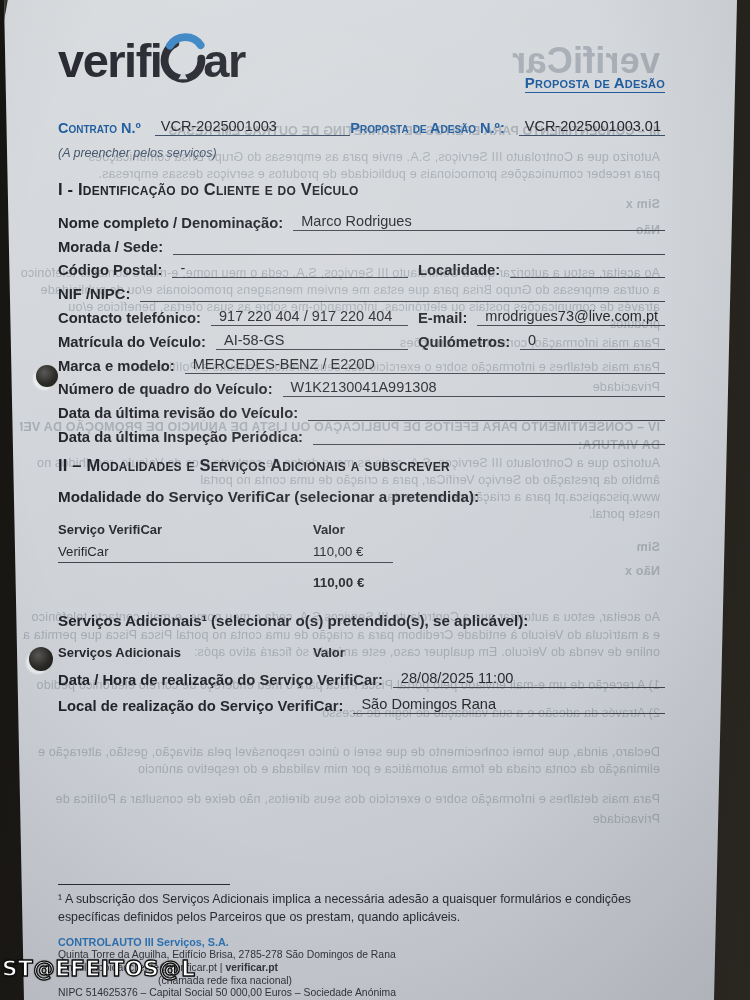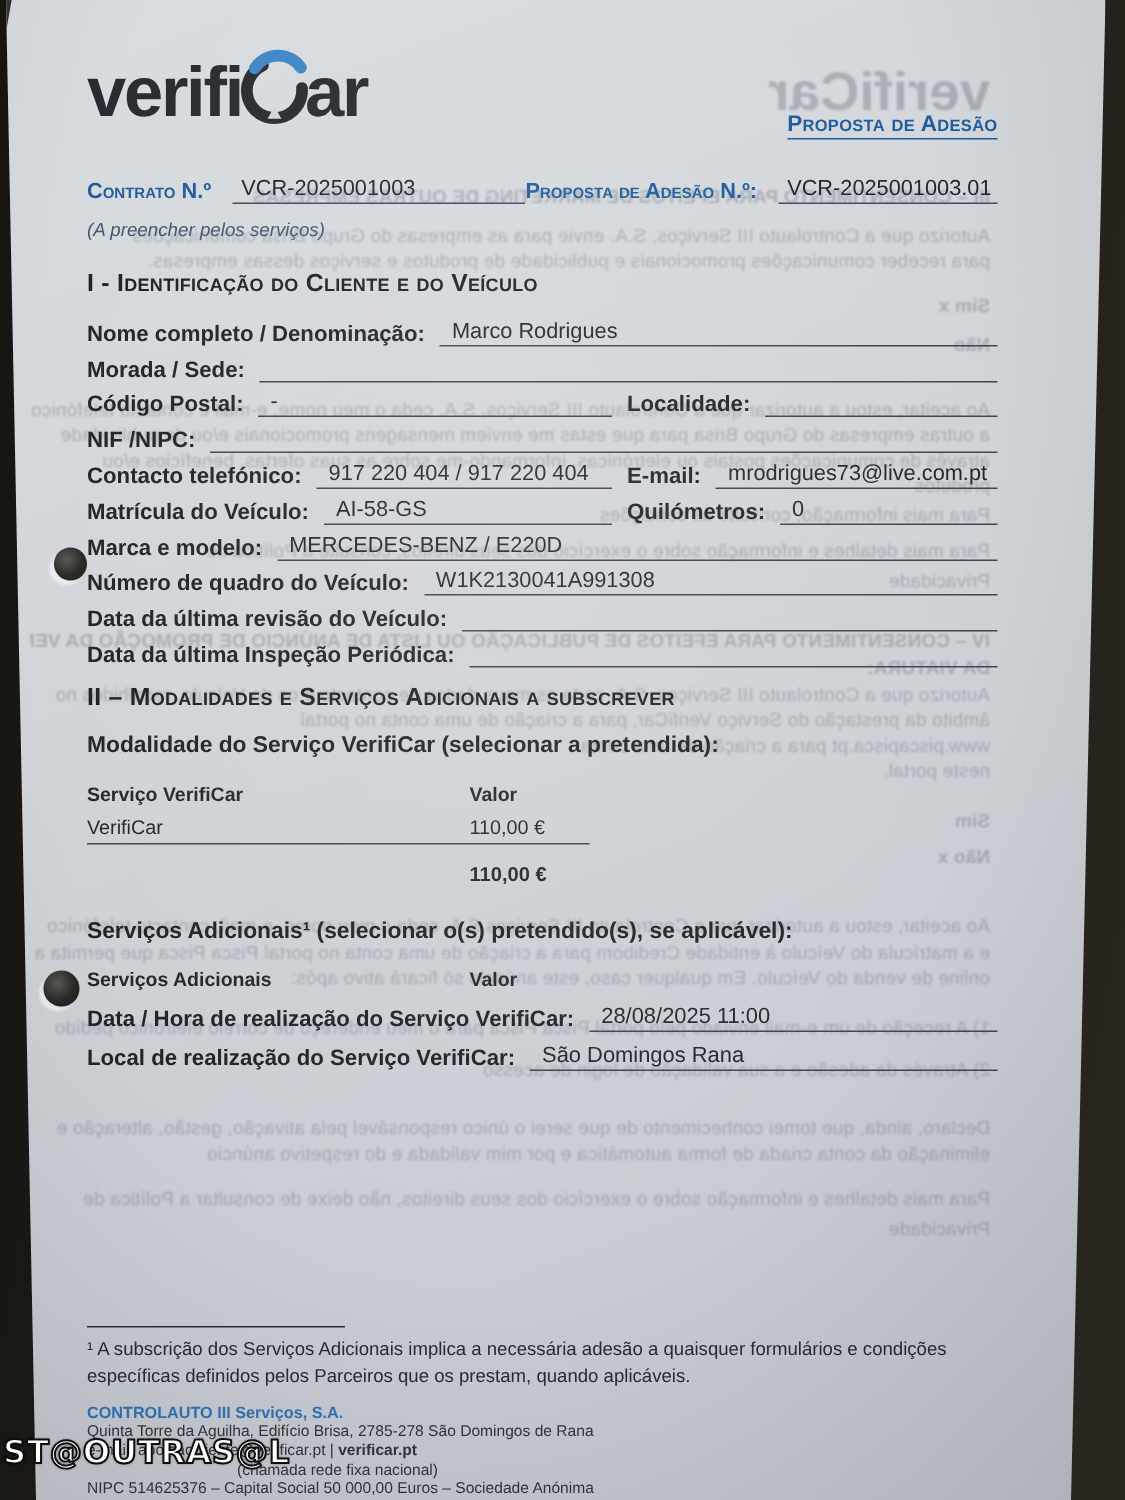--- a/index.html
+++ b/index.html
@@ -260,13 +260,13 @@
       <div>Quinta Torre da Aguilha, Edifício Brisa, 2785-278 São Domingos de Rana</div>
       <div><span>e-mail: apoioaocliente@verificar.pt  | </span><span class="bold">verificar.pt</span></div>
       <div class="phone-line">(chamada rede fixa nacional)</div>
       <div>NIPC 514625376 – Capital Social 50 000,00 Euros – Sociedade Anónima</div>
     </div>
   </div>
 
   <div class="vignette"></div>
 </div>
 
-<div class="watermark">ST@OUTRAS@L</div>
+<div class="watermark">ST@EFEITOS@L</div>
 
 </body></html>

